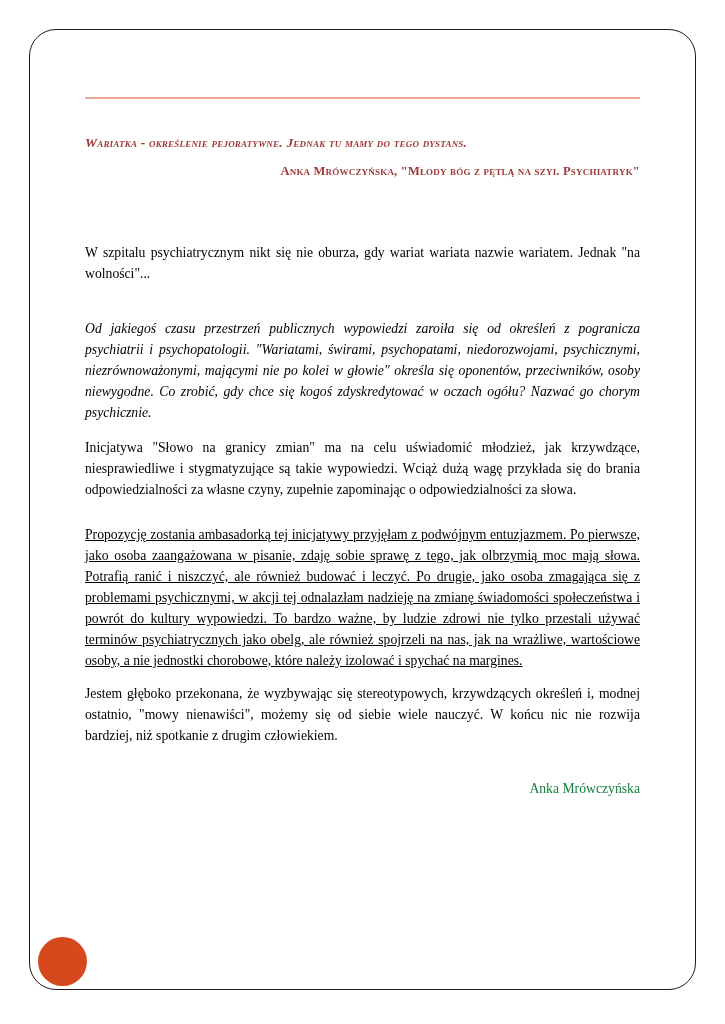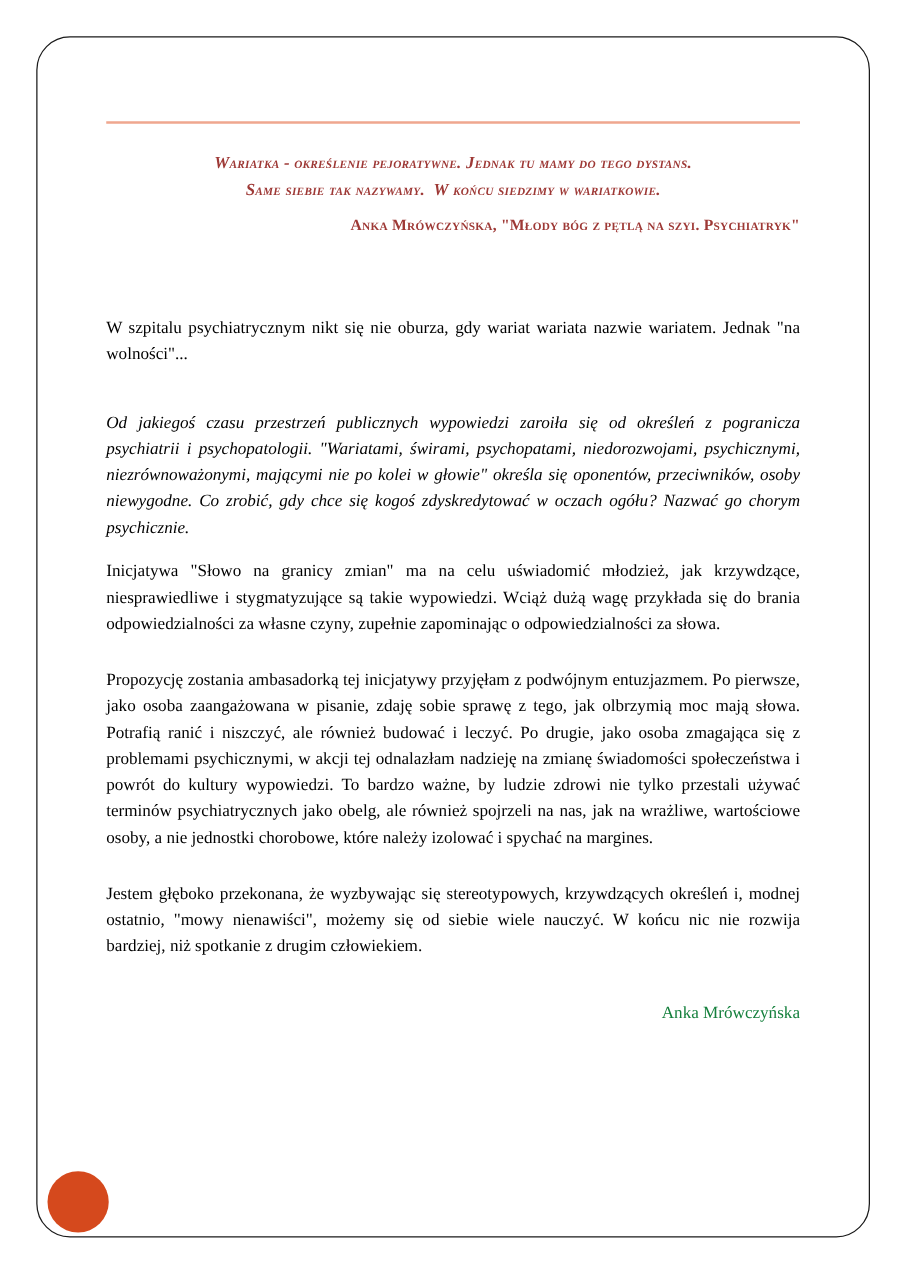--- a/index.html
+++ b/index.html
@@ -28,22 +28,22 @@
   .content {
     padding: 67px 55px 0 55px; 
   }
   .divider {
     border: none;
     border-top: 2px solid #EFA78F;
     margin: 0;
     width: 100%;
   }
   .epigraph {
-    margin-top: 20px;
-    text-align: center;
+    margin-top: 33px;
+    text-align: left;
     color: #9E3936;
     font-weight: bold;
     font-style: italic;
     font-variant: small-caps;
     font-size: 13.5px;
     line-height: 22px;
     letter-spacing: 0.2px;
   }
   .epigraph .qline {
     white-space: pre-wrap;
@@ -63,21 +63,21 @@
     margin: 0;
     color: #000000;
     font-size: 13.7px;
     line-height: 21px;
     text-align: justify;
   }
   .p1 { margin-top: 62px; margin-bottom: 34px; }
   .p2 { margin-bottom: 14px; font-style: italic; }
   .p3 { margin-bottom: 24px; }
   .p4 { margin-bottom: 24px; }
-  .p5 { margin-bottom: 24px; }
+  .p5 { margin-bottom: 12px; text-decoration: underline; }
   .p6 { margin-bottom: 32px; }
   .signature {
     color: #15803d;
     font-size: 13.7px;
     line-height: 21px;
     text-align: right;
   }
   .circle {
     position: absolute;
     left: 8px;
@@ -91,21 +91,20 @@
 </head>
 <body>
 
 <div class="page">
   <div class="content">
 
     <hr class="divider">
 
     <div class="epigraph">
       <div class="qline">Wariatka - określenie pejoratywne. Jednak tu mamy do tego dystans.</div>
-      <div class="qline">Same siebie tak nazywamy.  W końcu siedzimy w wariatkowie.</div>
     </div>
 
     <div class="attribution">Anka Mrówczyńska, "Młody bóg z pętlą na szyi. Psychiatryk"</div>
 
     <p class="para p1">W szpitalu psychiatrycznym nikt się nie oburza, gdy wariat wariata nazwie wariatem. Jednak "na wolności"...</p>
     <p class="para p2">Od jakiegoś czasu przestrzeń publicznych wypowiedzi zaroiła się od określeń z pogranicza psychiatrii i psychopatologii. "Wariatami, świrami, psychopatami, niedorozwojami, psychicznymi, niezrównoważonymi, mającymi nie po kolei w głowie" określa się oponentów, przeciwników, osoby niewygodne. Co zrobić, gdy chce się kogoś zdyskredytować w oczach ogółu? Nazwać go chorym psychicznie.</p>
     <p class="para p4">Inicjatywa "Słowo na granicy zmian" ma na celu uświadomić młodzież, jak krzywdzące, niesprawiedliwe i stygmatyzujące są takie wypowiedzi. Wciąż dużą wagę przykłada się do brania odpowiedzialności za własne czyny, zupełnie zapominając o odpowiedzialności za słowa.</p>
     <p class="para p5">Propozycję zostania ambasadorką tej inicjatywy przyjęłam z podwójnym entuzjazmem. Po pierwsze, jako osoba zaangażowana w pisanie, zdaję sobie sprawę z tego, jak olbrzymią moc mają słowa. Potrafią ranić i niszczyć, ale również budować i leczyć. Po drugie, jako osoba zmagająca się z problemami psychicznymi, w akcji tej odnalazłam nadzieję na zmianę świadomości społeczeństwa i powrót do kultury wypowiedzi. To bardzo ważne, by ludzie zdrowi nie tylko przestali używać terminów psychiatrycznych jako obelg, ale również spojrzeli na nas, jak na wrażliwe, wartościowe osoby, a nie jednostki chorobowe, które należy izolować i spychać na margines.</p>
     <p class="para p6">Jestem głęboko przekonana, że wyzbywając się stereotypowych, krzywdzących określeń i, modnej ostatnio, "mowy nienawiści", możemy się od siebie wiele nauczyć. W końcu nic nie rozwija bardziej, niż spotkanie z drugim człowiekiem.</p>
 

